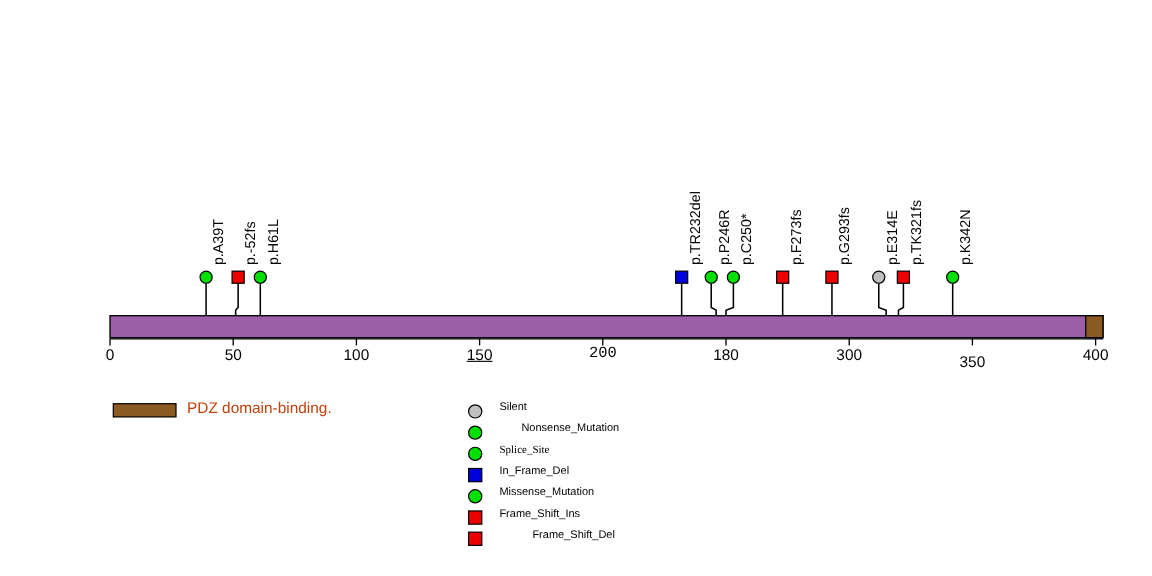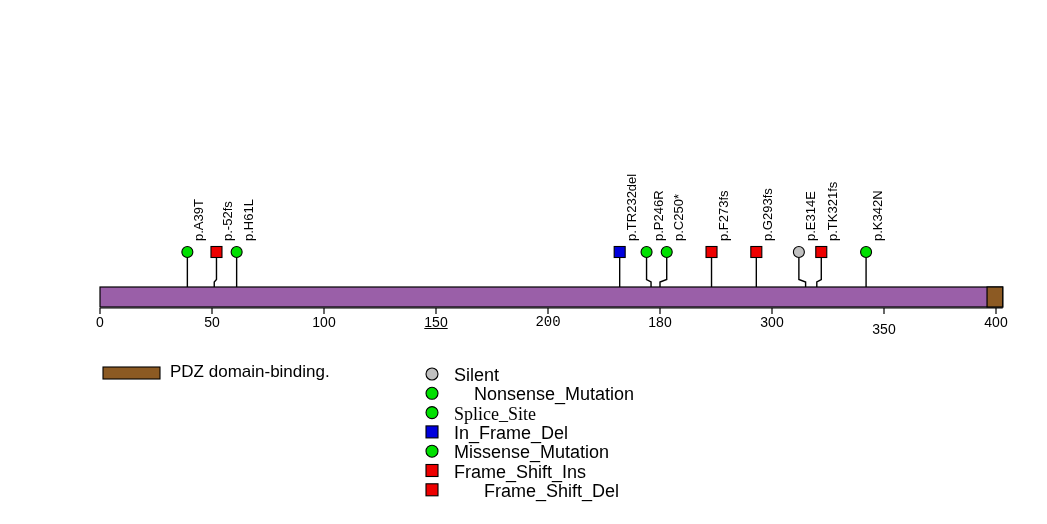--- a/index.html
+++ b/index.html
@@ -35,30 +35,30 @@
     position: absolute;
     font-family: "Liberation Sans", sans-serif;
     font-size: 14px;
     color: #000000;
     white-space: nowrap;
     transform: translateX(-50%);
   }
   .legend-text {
     position: absolute;
     font-family: "Liberation Sans", sans-serif;
-    font-size: 18px;
+    font-size: 10px;
     color: #000000;
     white-space: nowrap;
     text-align: right;
   }
   .domain-legend-text {
     position: absolute;
     font-family: "Liberation Sans", sans-serif;
-    font-size: 17px;
-    color: #000000;
+    font-size: 14px;
+    color: #c2410c;
     white-space: nowrap;
   }
 </style>
 </head>
 <body>
 
 <div id="plot">
     <svg width="1047" height="524" style="position: absolute; left: 0px; top: 0px;">
       <path d="M 187.36 257.5 L 187.36 279.5 L 187.36 282 L 187.36 307" stroke="#000000" stroke-width="1.4" fill="none"></path>
       <path d="M 216.48000000000002 257.5 L 216.48000000000002 279.5 L 214.24 282 L 214.24 307" stroke="#000000" stroke-width="1.4" fill="none"></path>

